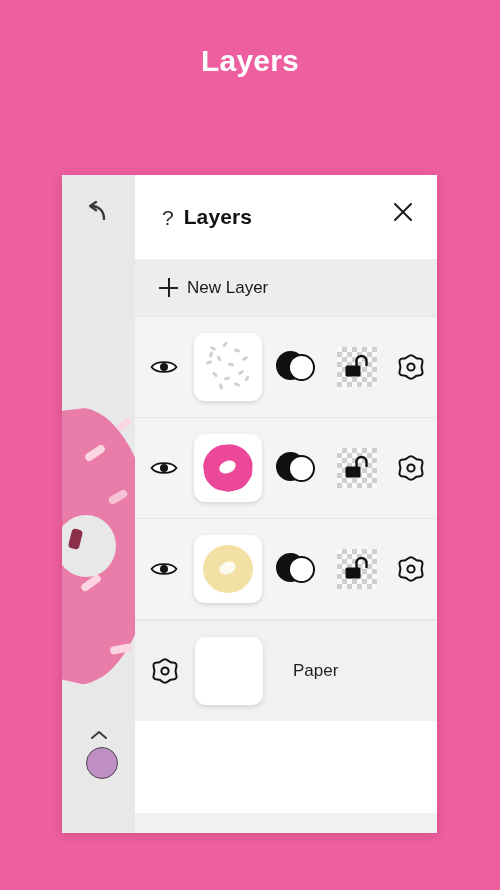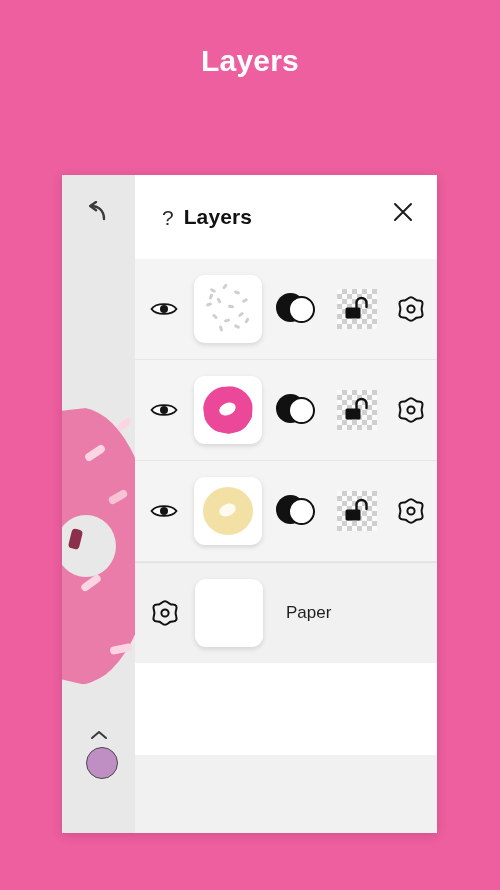--- a/index.html
+++ b/index.html
@@ -133,21 +133,21 @@
     background-color:#fafafa;
   }
   .lockwrap svg{position:absolute;left:7px;top:6px;}
 
   
   .paper-row{
     position:relative;height:100px;display:flex;align-items:center;
     background:#f1f1f1;border-top:1px solid #e2e2e2;
   }
   .paper-gear{width:60px;display:flex;align-items:center;justify-content:center;}
-  .paper-label{margin-left:23px;font-size:17px;color:#1f1f1f;}
+  .paper-label{margin-left:30px;font-size:17px;color:#1f1f1f;}
   .panel-footer{background:#ffffff;height:92px;}
 
   
   .t-donut{
     position:absolute;width:50px;height:48px;left:9px;top:10px;border-radius:50%;
     clip-path:polygon(4% 18%,26% 3%,60% 0%,86% 8%,100% 32%,98% 66%,82% 92%,52% 100%,22% 94%,4% 74%,0% 44%);
   }
   .t-hole{
     position:absolute;width:17px;height:12px;left:25px;top:27px;border-radius:50%;
     background:#ffffff;transform:rotate(-22deg);
@@ -198,20 +198,24 @@
       <div class="panel-header">
         <div class="help-icon">?</div>
         <div class="panel-title">Layers</div>
         <div class="close-btn">
           <svg width="22" height="22" viewBox="0 0 22 22">
             <path d="M3 3 L19 19 M19 3 L3 19" stroke="#1c1c1c" stroke-width="2" stroke-linecap="round"></path>
           </svg>
         </div>
       </div>
 
+      <div class="new-layer">
+        <span class="plus-icon"></span>
+        <span class="new-layer-label">New Layer</span>
+      </div>
 
       <div class="layer-list">
 
         <div class="layer-row">
           <div class="eye-cell">
             <svg width="28" height="18" viewBox="0 0 28 18">
               <path d="M1.5 9 C6 2.5 22 2.5 26.5 9 C22 15.5 6 15.5 1.5 9 Z" fill="#ffffff" stroke="#141414" stroke-width="1.8"></path>
               <circle cx="14" cy="9" r="4" fill="#141414"></circle>
             </svg>
           </div>

